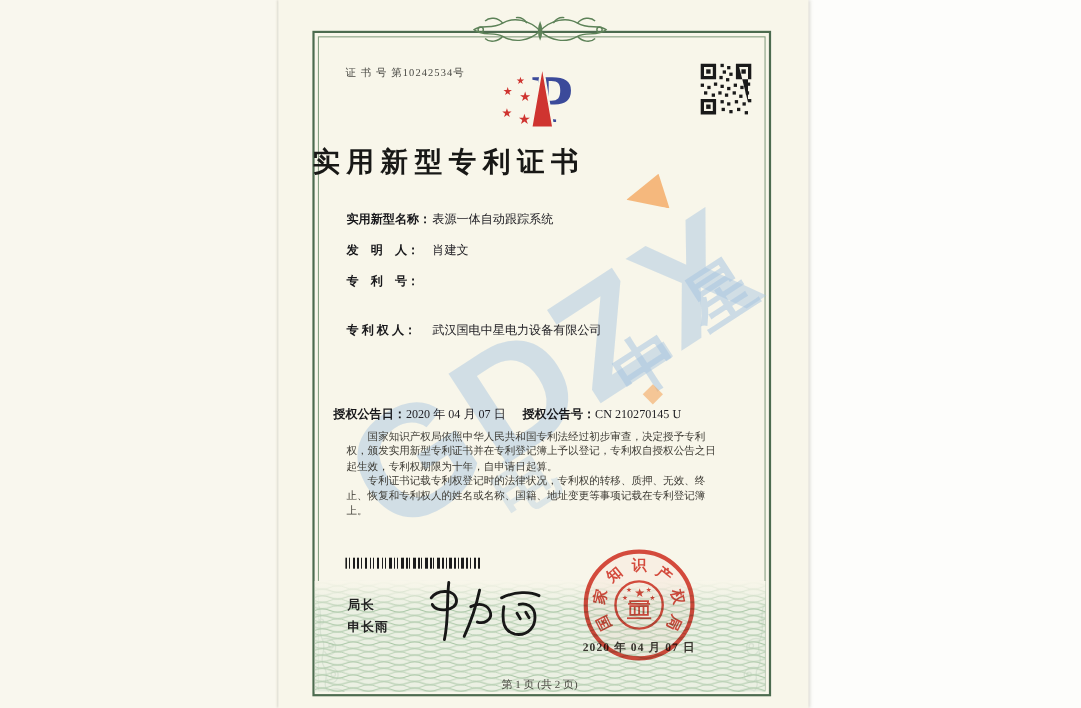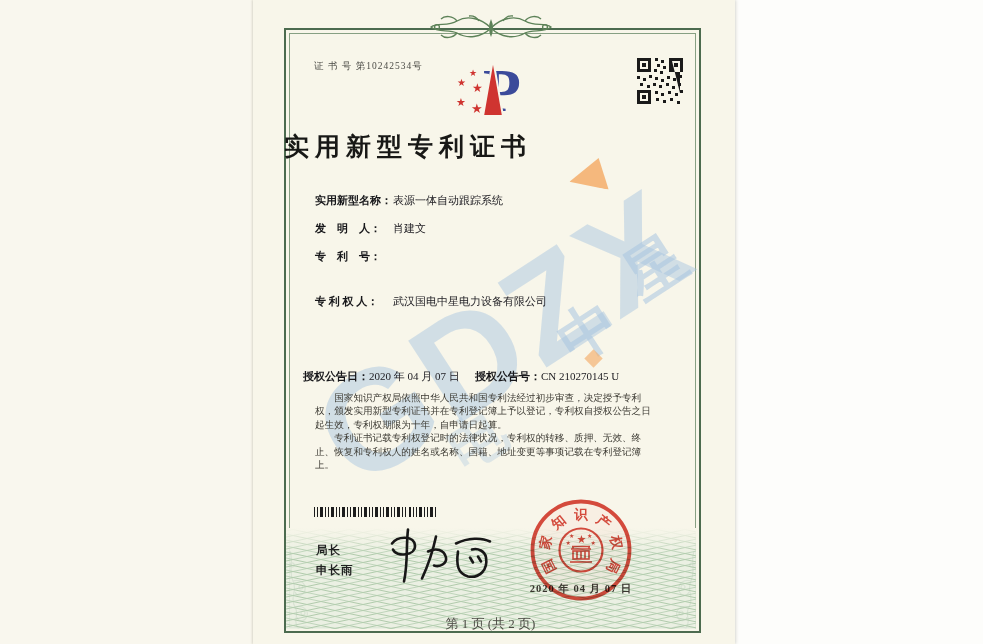--- a/index.html
+++ b/index.html
@@ -64,21 +64,21 @@
   }
   .director-title{position:absolute;left:63px;top:543px;font-size:11.5px;font-weight:700;color:#222;
     font-family:"Liberation Sans","DejaVu Sans",sans-serif;letter-spacing:1px;}
   .director-name{position:absolute;left:63px;top:563px;font-size:11.5px;font-weight:700;color:#222;
     font-family:Liberation Mono, monospace;letter-spacing:1px;}
   .signature{position:absolute;left:125px;top:523px;width:125px;height:66px;z-index:4;}
   .seal-date{position:absolute;left:258px;top:582px;width:140px;text-align:center;
     font-size:10.5px;font-weight:700;letter-spacing:1px;color:#38352e;z-index:3;}
   .seal{position:absolute;left:275px;top:497px;width:106px;height:106px;z-index:5;
     opacity:.9;mix-blend-mode:multiply;}
-  .page-no{position:absolute;left:31px;top:615px;width:413px;text-align:center;font-size:13px;color:#4c4a44;}
+  .page-no{position:absolute;left:31px;top:615px;width:413px;text-align:center;font-size:10px;color:#4c4a44;}
 </style>
 </head>
 <body>
 
 <div class="backdrop-left"></div>
 
 <div class="paper">
 
   <div class="border-box"></div>
 

